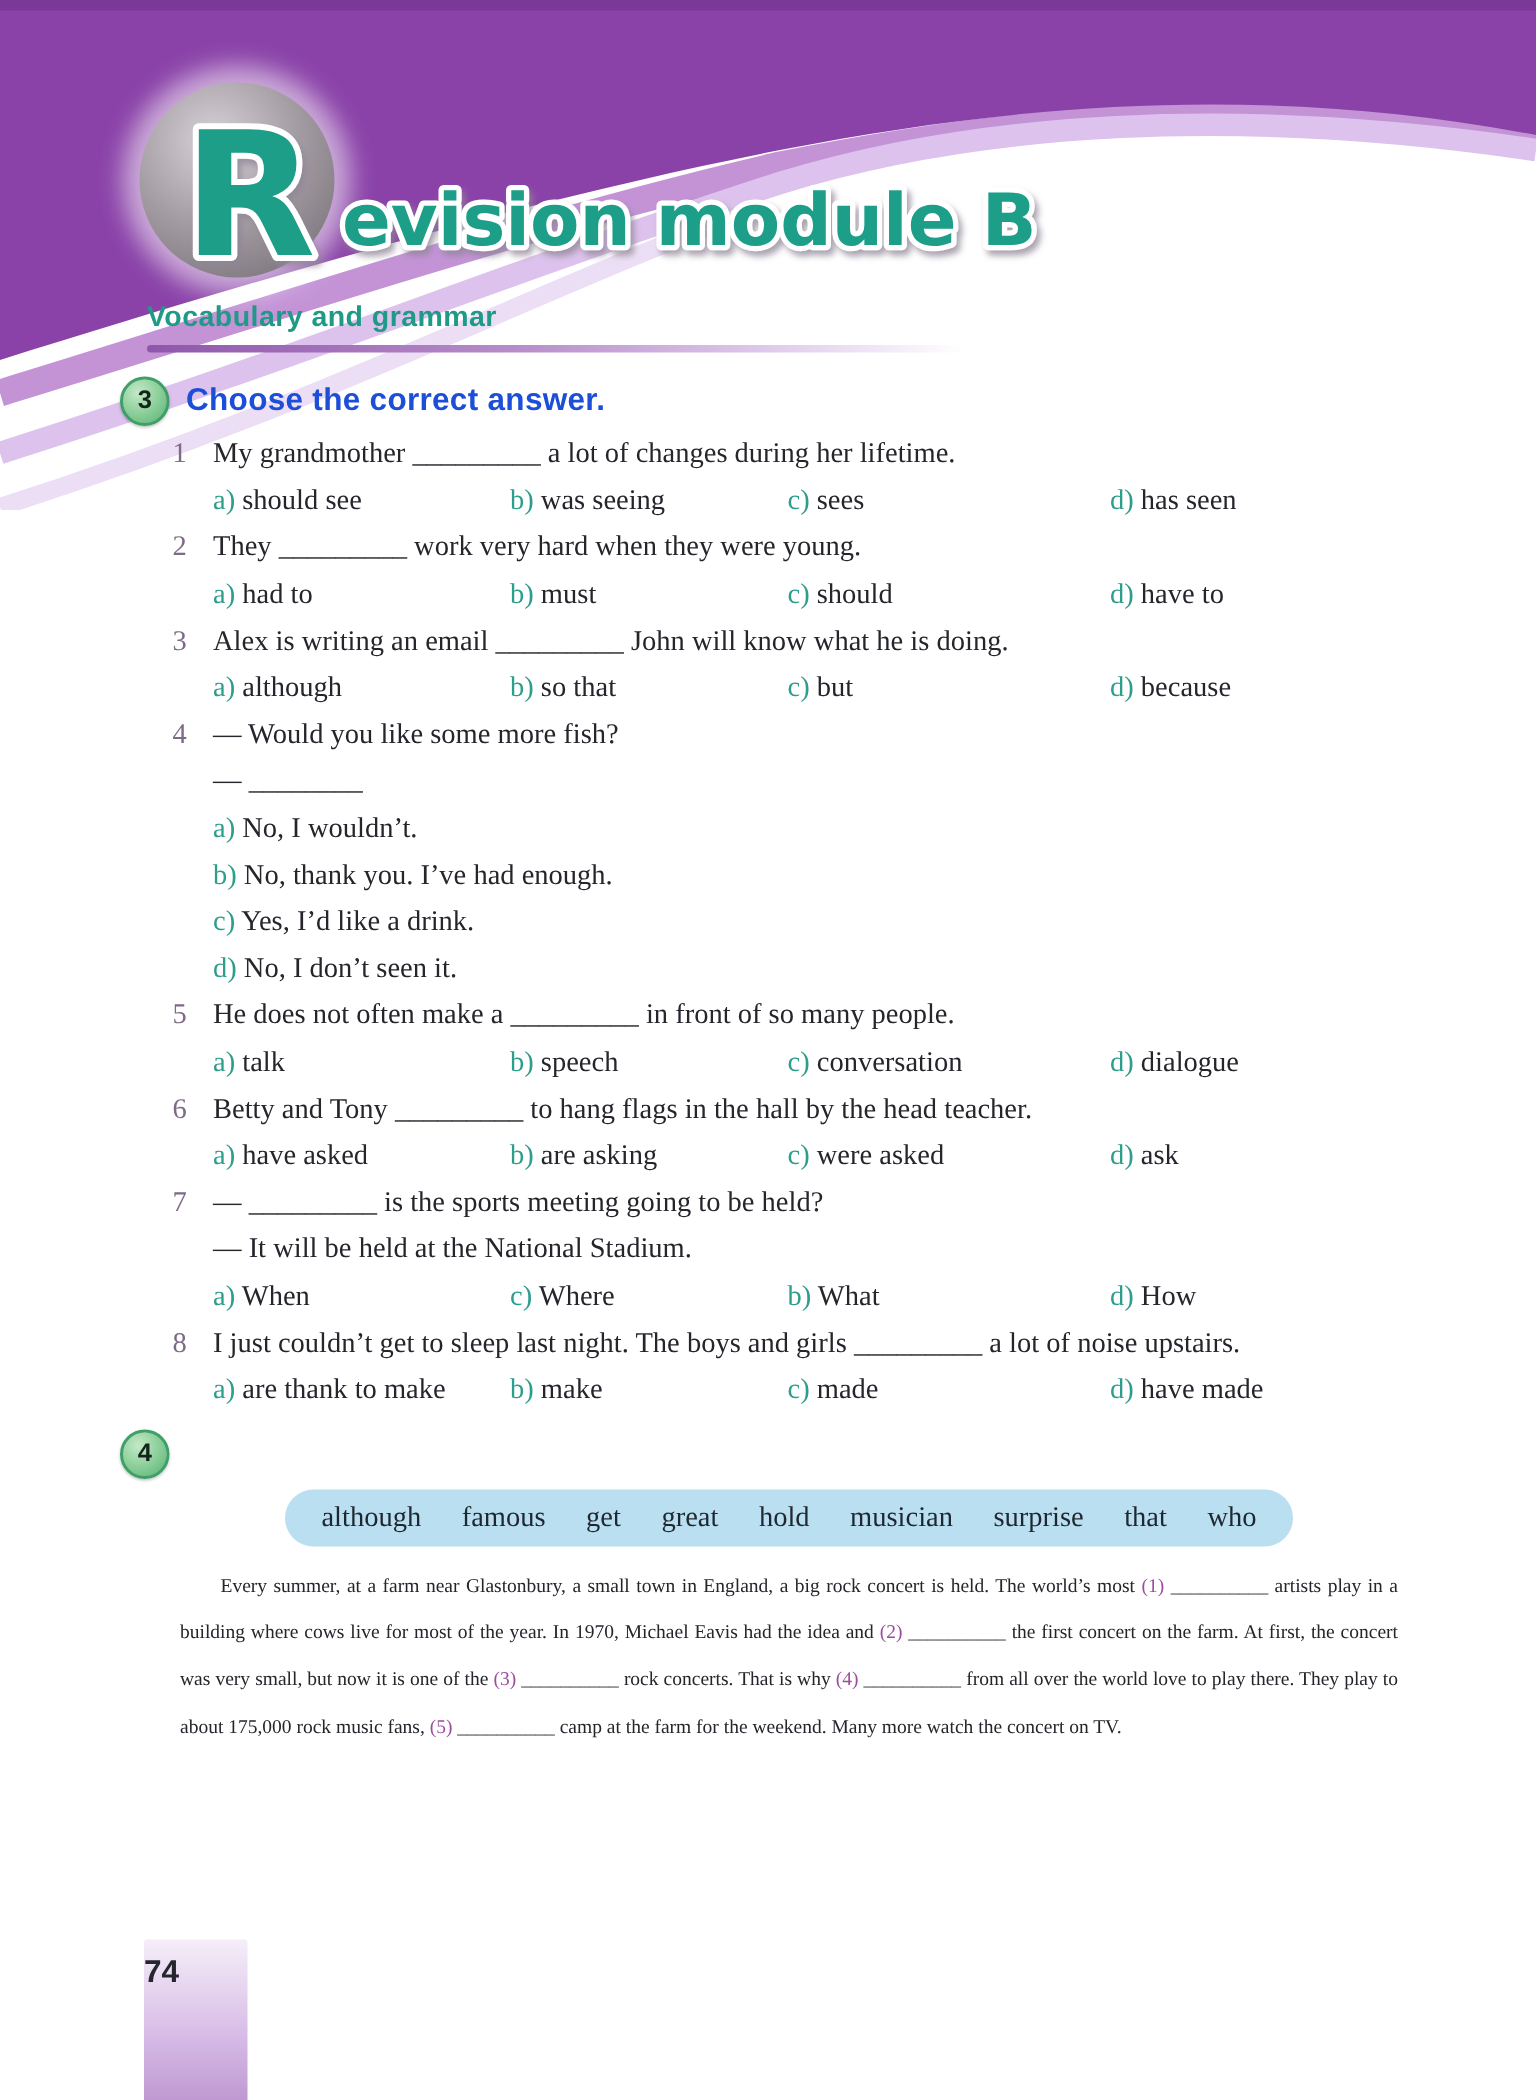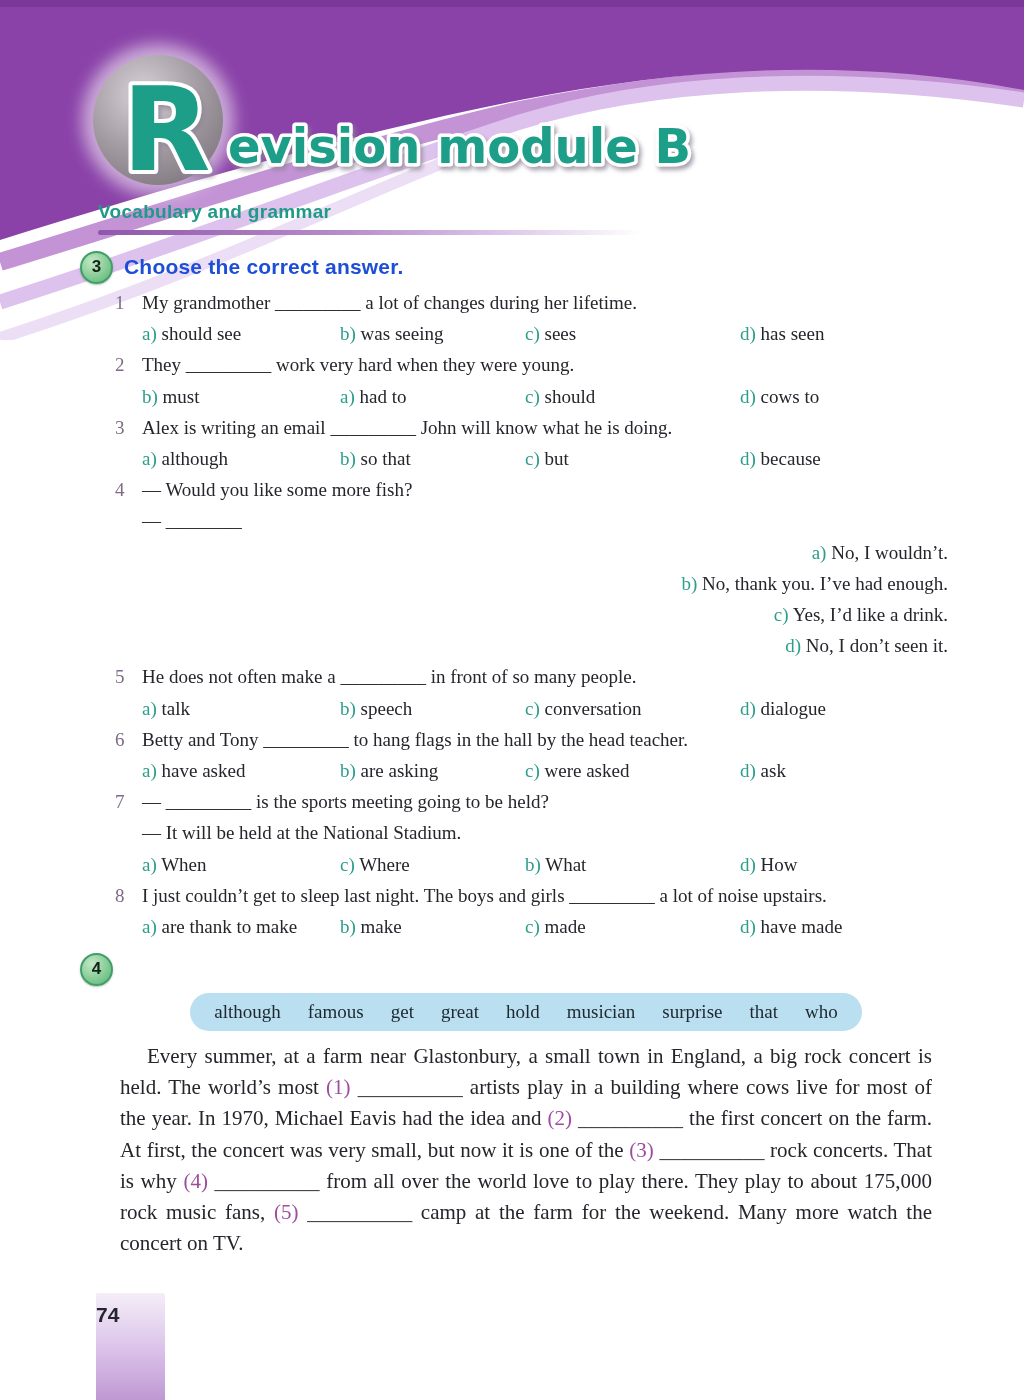--- a/index.html
+++ b/index.html
@@ -29,30 +29,30 @@
       box-shadow:0 1px 2px rgba(0,0,0,.25);}
   .ex-head h3{margin:0;font-family:"Liberation Sans",sans-serif;font-weight:700;
       font-size:21px;color:#1d4ed8;letter-spacing:.2px;}
 
   .items{font-size:19px;line-height:31.2px;color:#25252c;}
   .q-line{display:flex;}
   .q-num{flex:0 0 62px;box-sizing:border-box;padding-left:35px;color:#7e6a87;}
   .q-text{flex:1;}
   .opts-row{display:grid;grid-template-columns:198px 185px 215px 1fr;padding-left:62px;}
   .opt{white-space:nowrap;}
-  .opt-stack{padding-left:62px;text-align:right;}
+  .opt-stack{padding-left:62px;}
   .opt-letter{color:#2d9d8c;}
 
   
   .word-box{margin:7px 0 10px 110px;width:632px;display:flex;justify-content:center;gap:27px;
       background:#b9dff0;border-radius:22px;padding:6px 20px;font-size:19px;line-height:26px;color:#1f2730;}
 
   
   .passage{margin:8px 0 0 40px;width:812px;text-align:justify;text-indent:27px;
-      font-size:21px;line-height:31.2px;color:#25252c;}
+      font-size:13px;line-height:31.2px;color:#25252c;}
   .marker{color:#9c4d9e;}
   .blank{color:#3a3a42;}
 
   
   .page-tab{position:absolute;left:96px;top:1293px;width:69px;height:133px;
       background:linear-gradient(180deg,#f5eef8 0%,#d9bfe8 45%,#b183c6 100%);
       border-radius:2px;text-align:left;}
   .page-tab span{display:inline-block;margin-top:10px;font-family:"Liberation Sans",sans-serif;
       font-weight:700;font-size:21px;color:#26262e;}
 </style>
@@ -114,24 +114,24 @@
             <span class="opt"><span class="opt-letter">c)</span><span class="opt-text"> sees</span></span>
             <span class="opt"><span class="opt-letter">d)</span><span class="opt-text"> has seen</span></span>
           </div>
         </div>
         <div class="item">
           <div class="q-line">
             <span class="q-num">2</span>
             <span class="q-text">They _________ work very hard when they were young.</span>
           </div>
           <div class="opts-row">
+            <span class="opt"><span class="opt-letter">a)</span><span class="opt-text"> had to</span></span>
             <span class="opt"><span class="opt-letter">b)</span><span class="opt-text"> must</span></span>
-            <span class="opt"><span class="opt-letter">a)</span><span class="opt-text"> had to</span></span>
             <span class="opt"><span class="opt-letter">c)</span><span class="opt-text"> should</span></span>
-            <span class="opt"><span class="opt-letter">d)</span><span class="opt-text"> cows to</span></span>
+            <span class="opt"><span class="opt-letter">d)</span><span class="opt-text"> have to</span></span>
           </div>
         </div>
         <div class="item">
           <div class="q-line">
             <span class="q-num">3</span>
             <span class="q-text">Alex is writing an email _________ John will know what he is doing.</span>
           </div>
           <div class="opts-row">
             <span class="opt"><span class="opt-letter">a)</span><span class="opt-text"> although</span></span>
             <span class="opt"><span class="opt-letter">b)</span><span class="opt-text"> so that</span></span>

